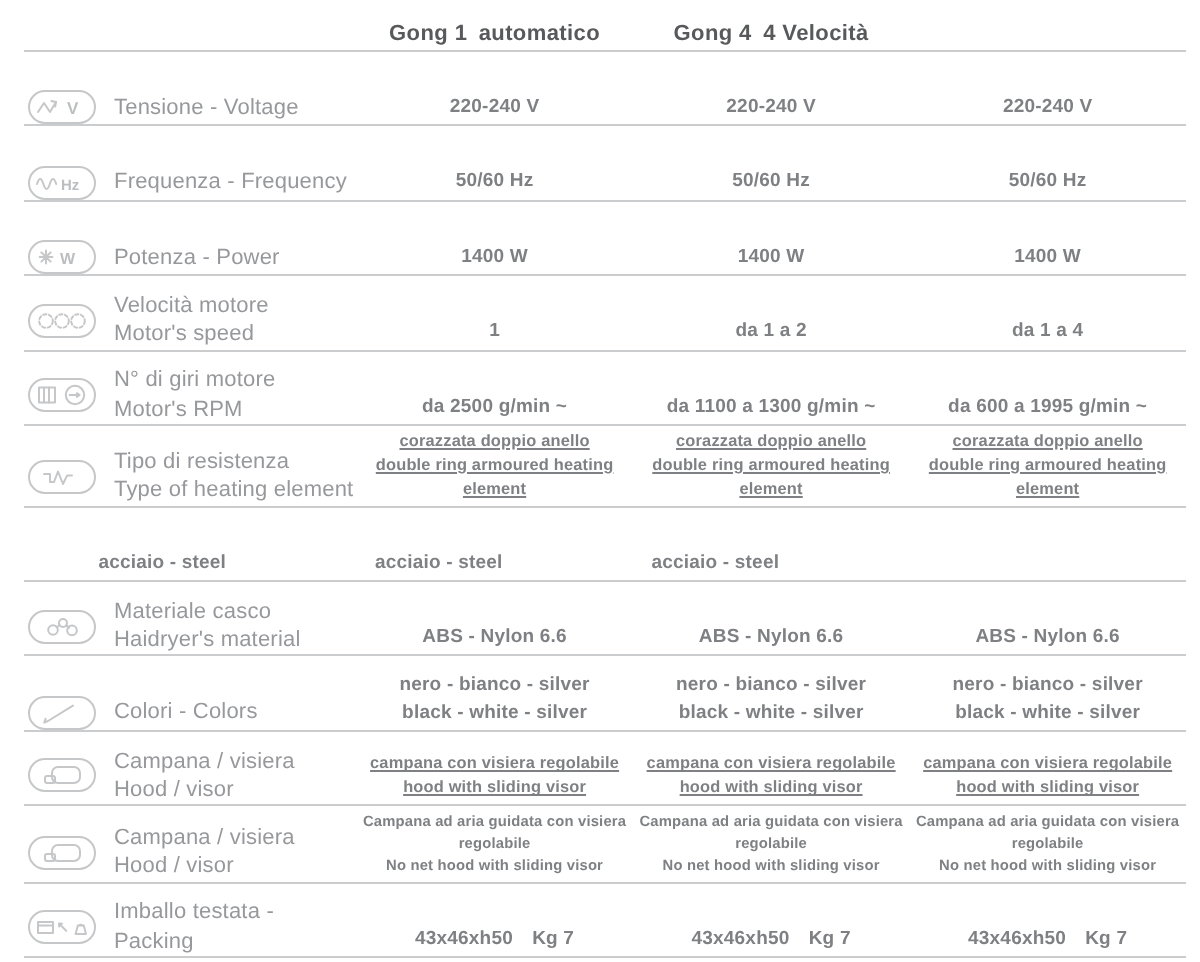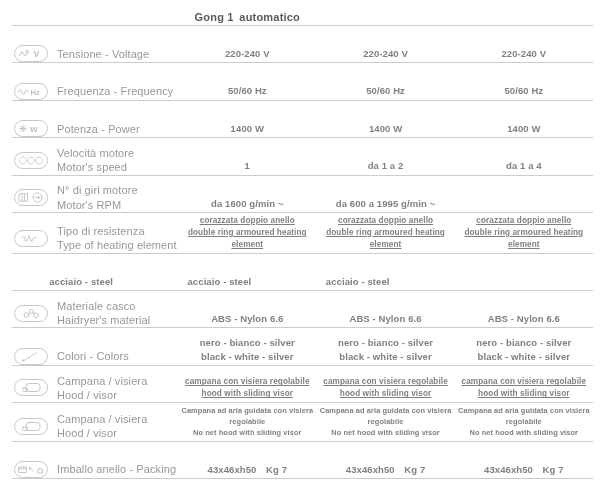--- a/index.html
+++ b/index.html
@@ -42,20 +42,21 @@
   .it{fill:#bdbec0;stroke:none;font-family:"Liberation Sans",sans-serif;font-weight:bold;}
 </style>
 </head>
 <body>
 
 <div class="spec-table">
 
   <div class="row head">
     <div class="cell lbl"></div>
     <div class="cell val">Gong 1 automatico</div>
+    <div class="cell val">Gong 4 4 Velocità</div>
   </div>
 
   <div class="row">
     <div class="cell lbl">
       <span class="icon">
         <svg viewBox="0 0 34 17" width="34" height="17">
           <rect class="ig" x="0.5" y="0.5" width="33" height="16" rx="8"></rect>
           <polyline class="ig" points="5,11 8,6.5 11,11 14,6"></polyline>
           <path class="ig" d="M14 6 l-2.3 -0.5 M14 6 l-0.4 2.3"></path>
           <text class="it" x="19.5" y="12" font-size="8.5">V</text>
@@ -125,21 +126,22 @@
           <rect class="ig" x="0.5" y="0.5" width="33" height="16" rx="8"></rect>
           <rect class="ig" x="5.5" y="4.8" width="8" height="7.4"></rect>
           <path class="ig" d="M8 4.8 v7.4 M10.5 4.8 v7.4"></path>
           <circle class="ig" cx="23.5" cy="8.5" r="4.6"></circle>
           <path class="ig" d="M20.8 8.5 h5 M25.8 8.5 l-1.4 -0.9 M25.8 8.5 l-1.4 0.9"></path>
         </svg>
       </span>
       <span class="ltext">N° di giri motore
 Motor's RPM</span>
     </div>
-    <div class="cell val">da 1600 g/min ~</div>
+    <div class="cell val">da 2500 g/min ~</div>
+    <div class="cell val">da 1100 a 1300 g/min ~</div>
     <div class="cell val">da 600 a 1995 g/min ~</div>
   </div>
 
   <div class="row mid">
     <div class="cell lbl">
       <span class="icon">
         <svg viewBox="0 0 34 17" width="34" height="17">
           <rect class="ig" x="0.5" y="0.5" width="33" height="16" rx="8"></rect>
           <polyline class="ig" points="8,7 11,7 11,11 13,11 15,5.8 17.5,12 19.5,7.8 22,7.8"></polyline>
         </svg>
@@ -248,20 +250,20 @@
     <div class="cell lbl">
       <span class="icon">
         <svg viewBox="0 0 34 17" width="34" height="17">
           <rect class="ig" x="0.5" y="0.5" width="33" height="16" rx="8"></rect>
           <rect class="ig" x="5" y="6" width="7.5" height="5.5"></rect>
           <path class="ig" d="M5 7.8 h7.5"></path>
           <path class="ig" d="M15.5 6.8 l3.6 3.6 M15.5 6.8 l1.5 0.1 M15.5 6.8 l0.1 1.5"></path>
           <path class="ig" d="M23.8 12 h5.2 l-1.1 -4.2 h-3 z M25.4 7.8 a1.5 1.5 0 0 1 2 0"></path>
         </svg>
       </span>
-      <span class="ltext">Imballo anello - Packing</span>
+      <span class="ltext">Imballo testata - Packing</span>
     </div>
     <div class="cell val">43x46xh50 Kg 7</div>
     <div class="cell val">43x46xh50 Kg 7</div>
     <div class="cell val">43x46xh50 Kg 7</div>
   </div>
 
 </div>
 
 </body></html>

